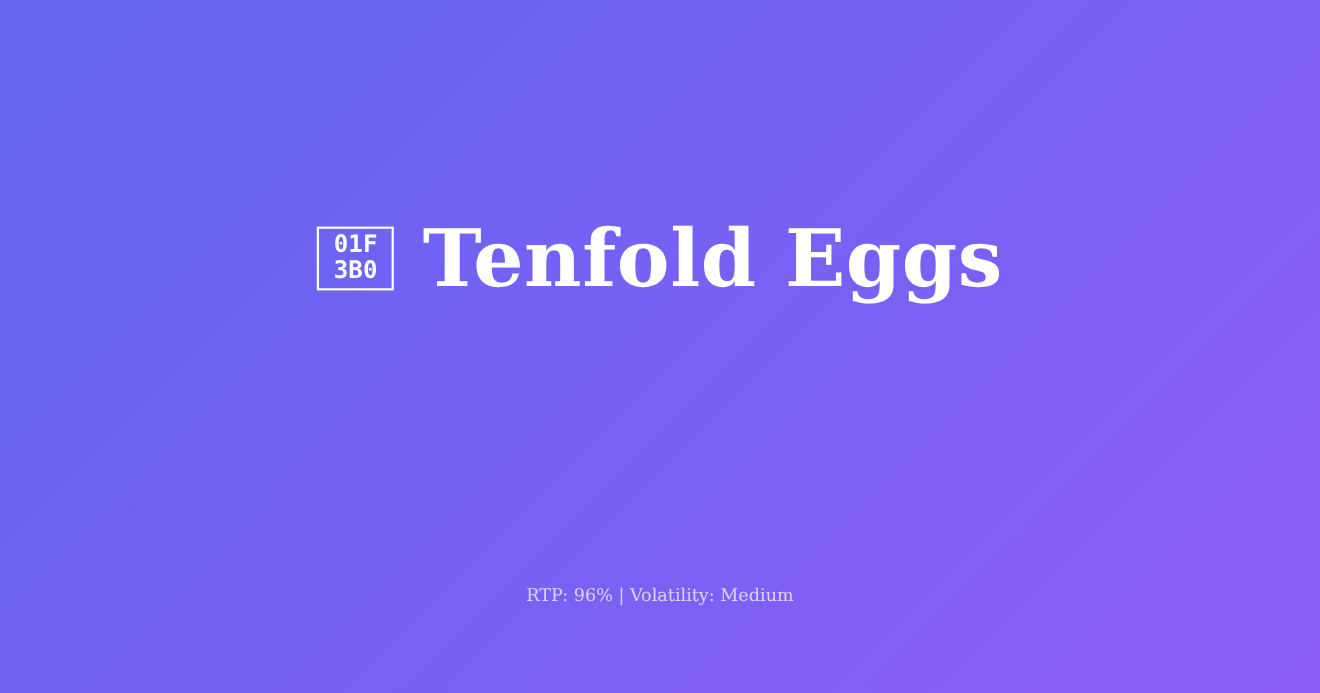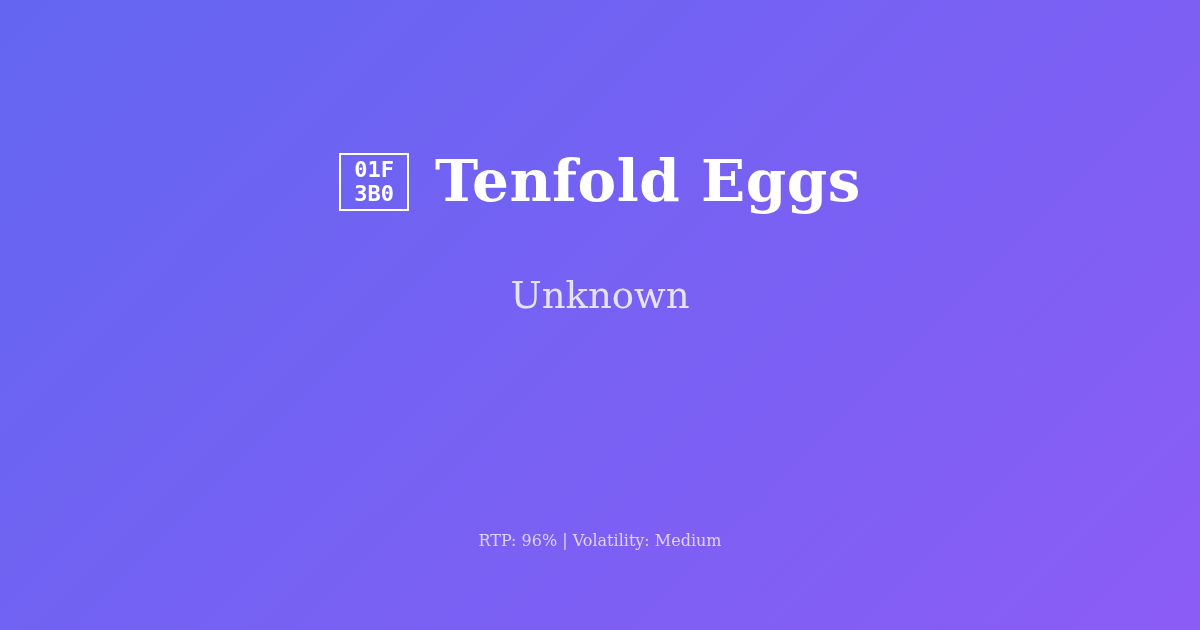--- a/index.html
+++ b/index.html
@@ -52,21 +52,21 @@
     font-family: "DejaVu Sans Mono", "Liberation Mono", monospace;
     font-size: 22px;
     font-weight: 700;
     line-height: 24px;
     letter-spacing: 0px;
     color: #ffffff;
   }
 
   .game-title {
     font-family: "DejaVu Serif", "Liberation Serif", serif;
-    font-size: 58px;
+    font-size: 72px;
     font-weight: 700;
     color: #ffffff;
     line-height: 1.05;
     white-space: nowrap;
     letter-spacing: 0.5px;
   }
 
   
   .subtitle {
     font-family: "DejaVu Serif", "Liberation Serif", serif;
@@ -102,17 +102,16 @@
 
     <span class="tofu">
       <span class="tofu-row">01F</span>
       <span class="tofu-row">3B0</span>
     </span>
 
     <h1 class="game-title">Tenfold Eggs</h1>
 
   </div>
 
-  <div class="subtitle">Unknown</div>
 
   <div class="meta">RTP: 96% | Volatility: Medium</div>
 
 </div>
 
 </body></html>

